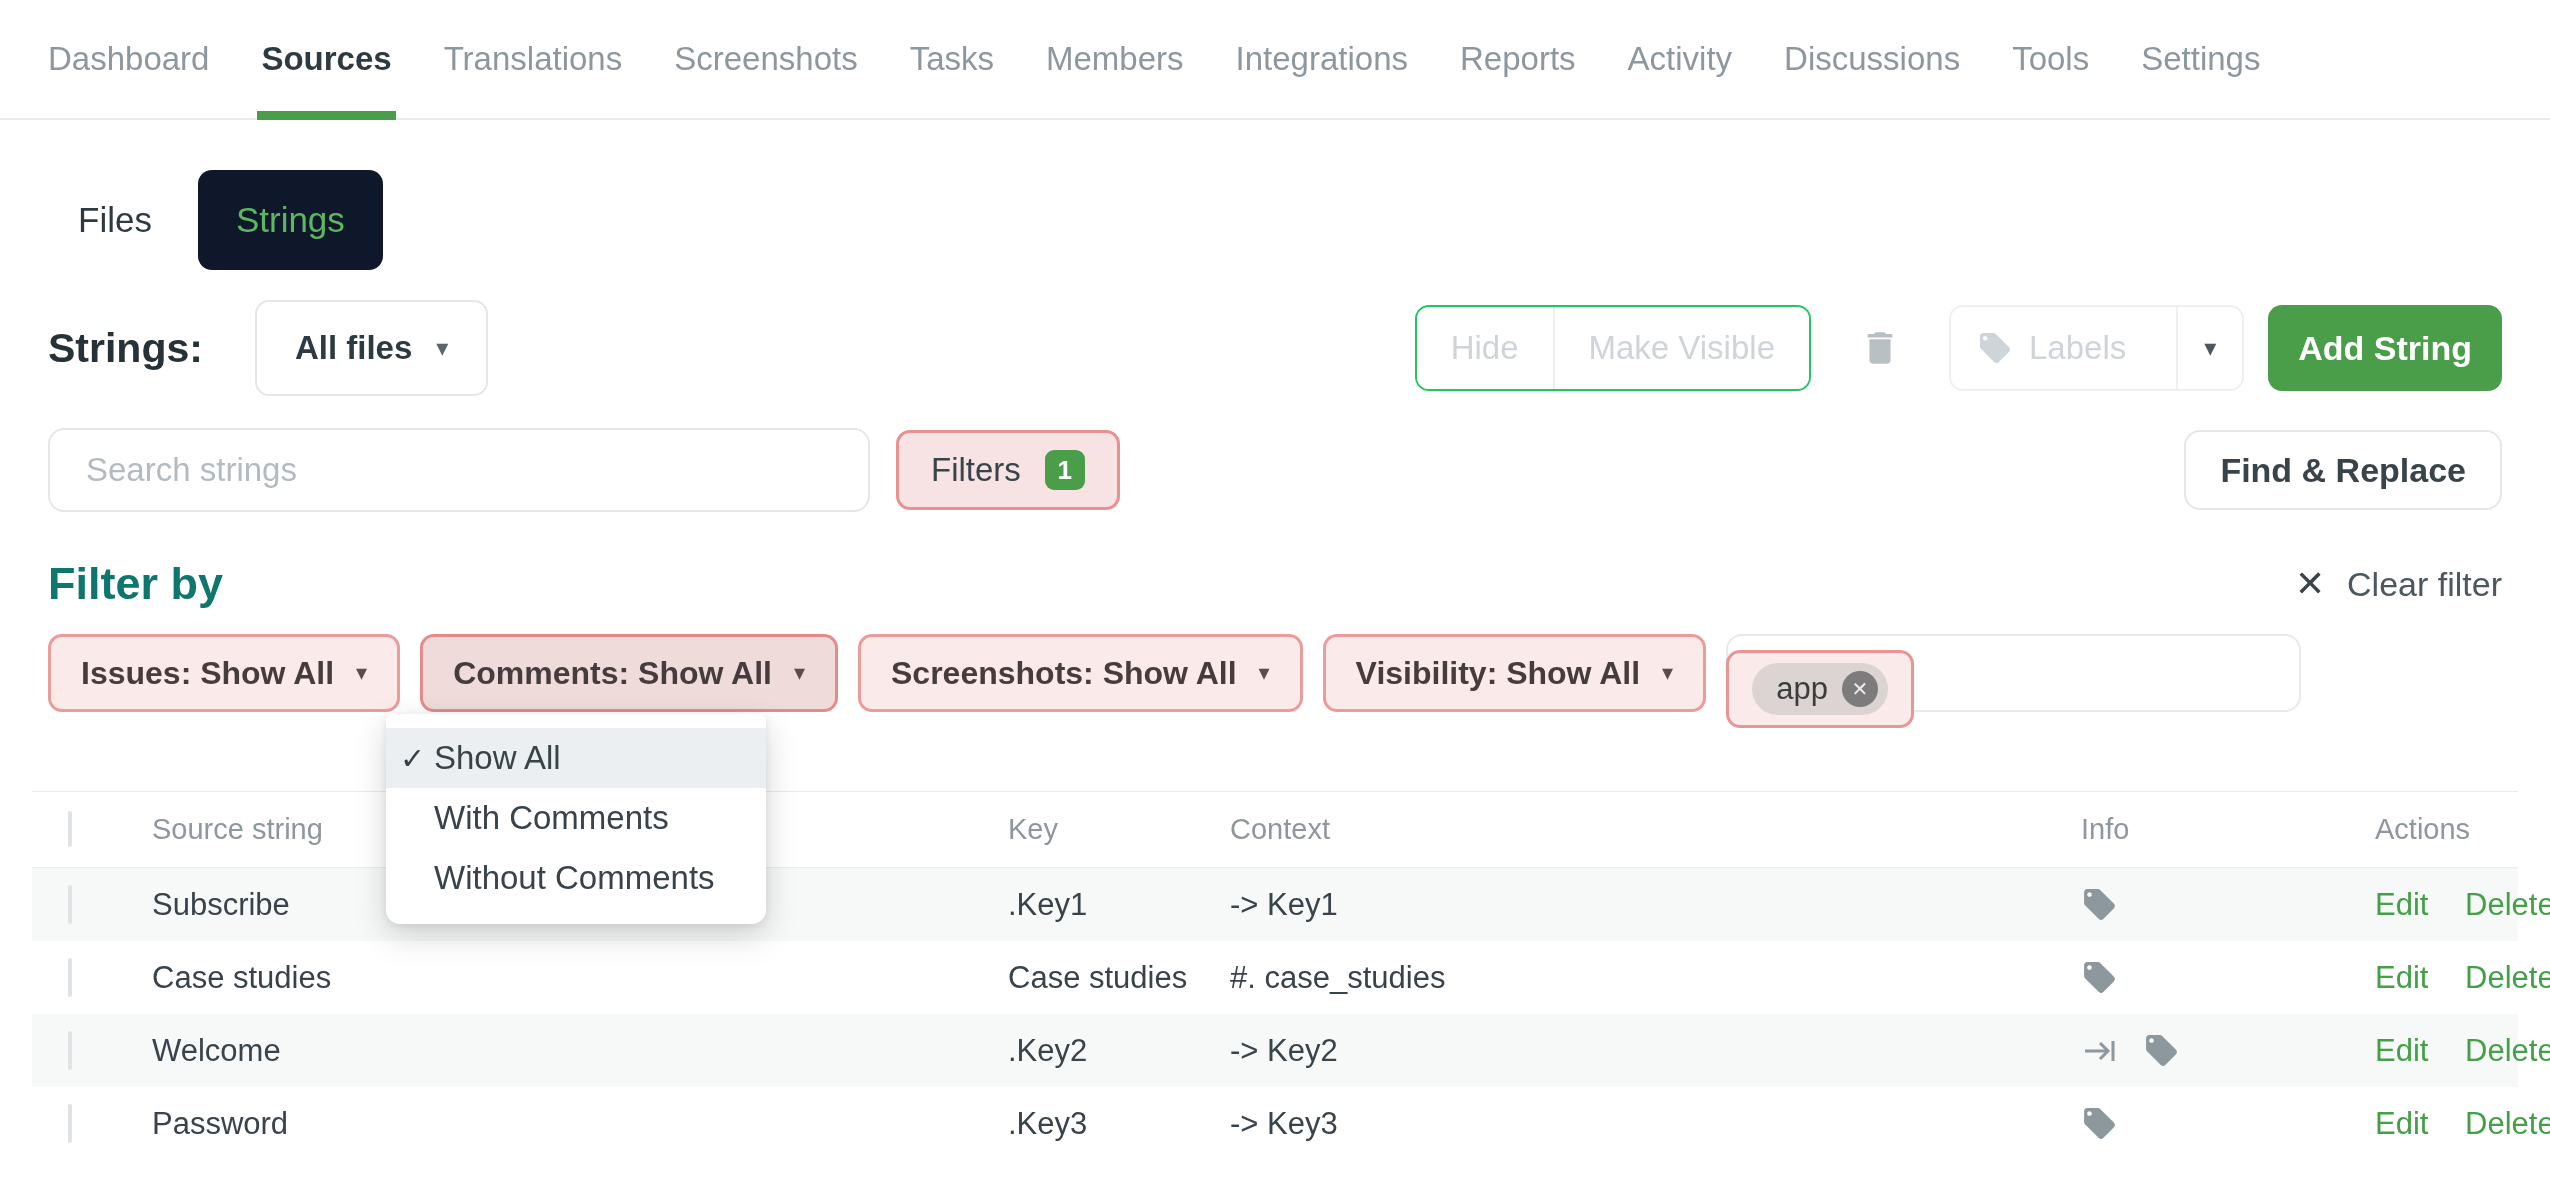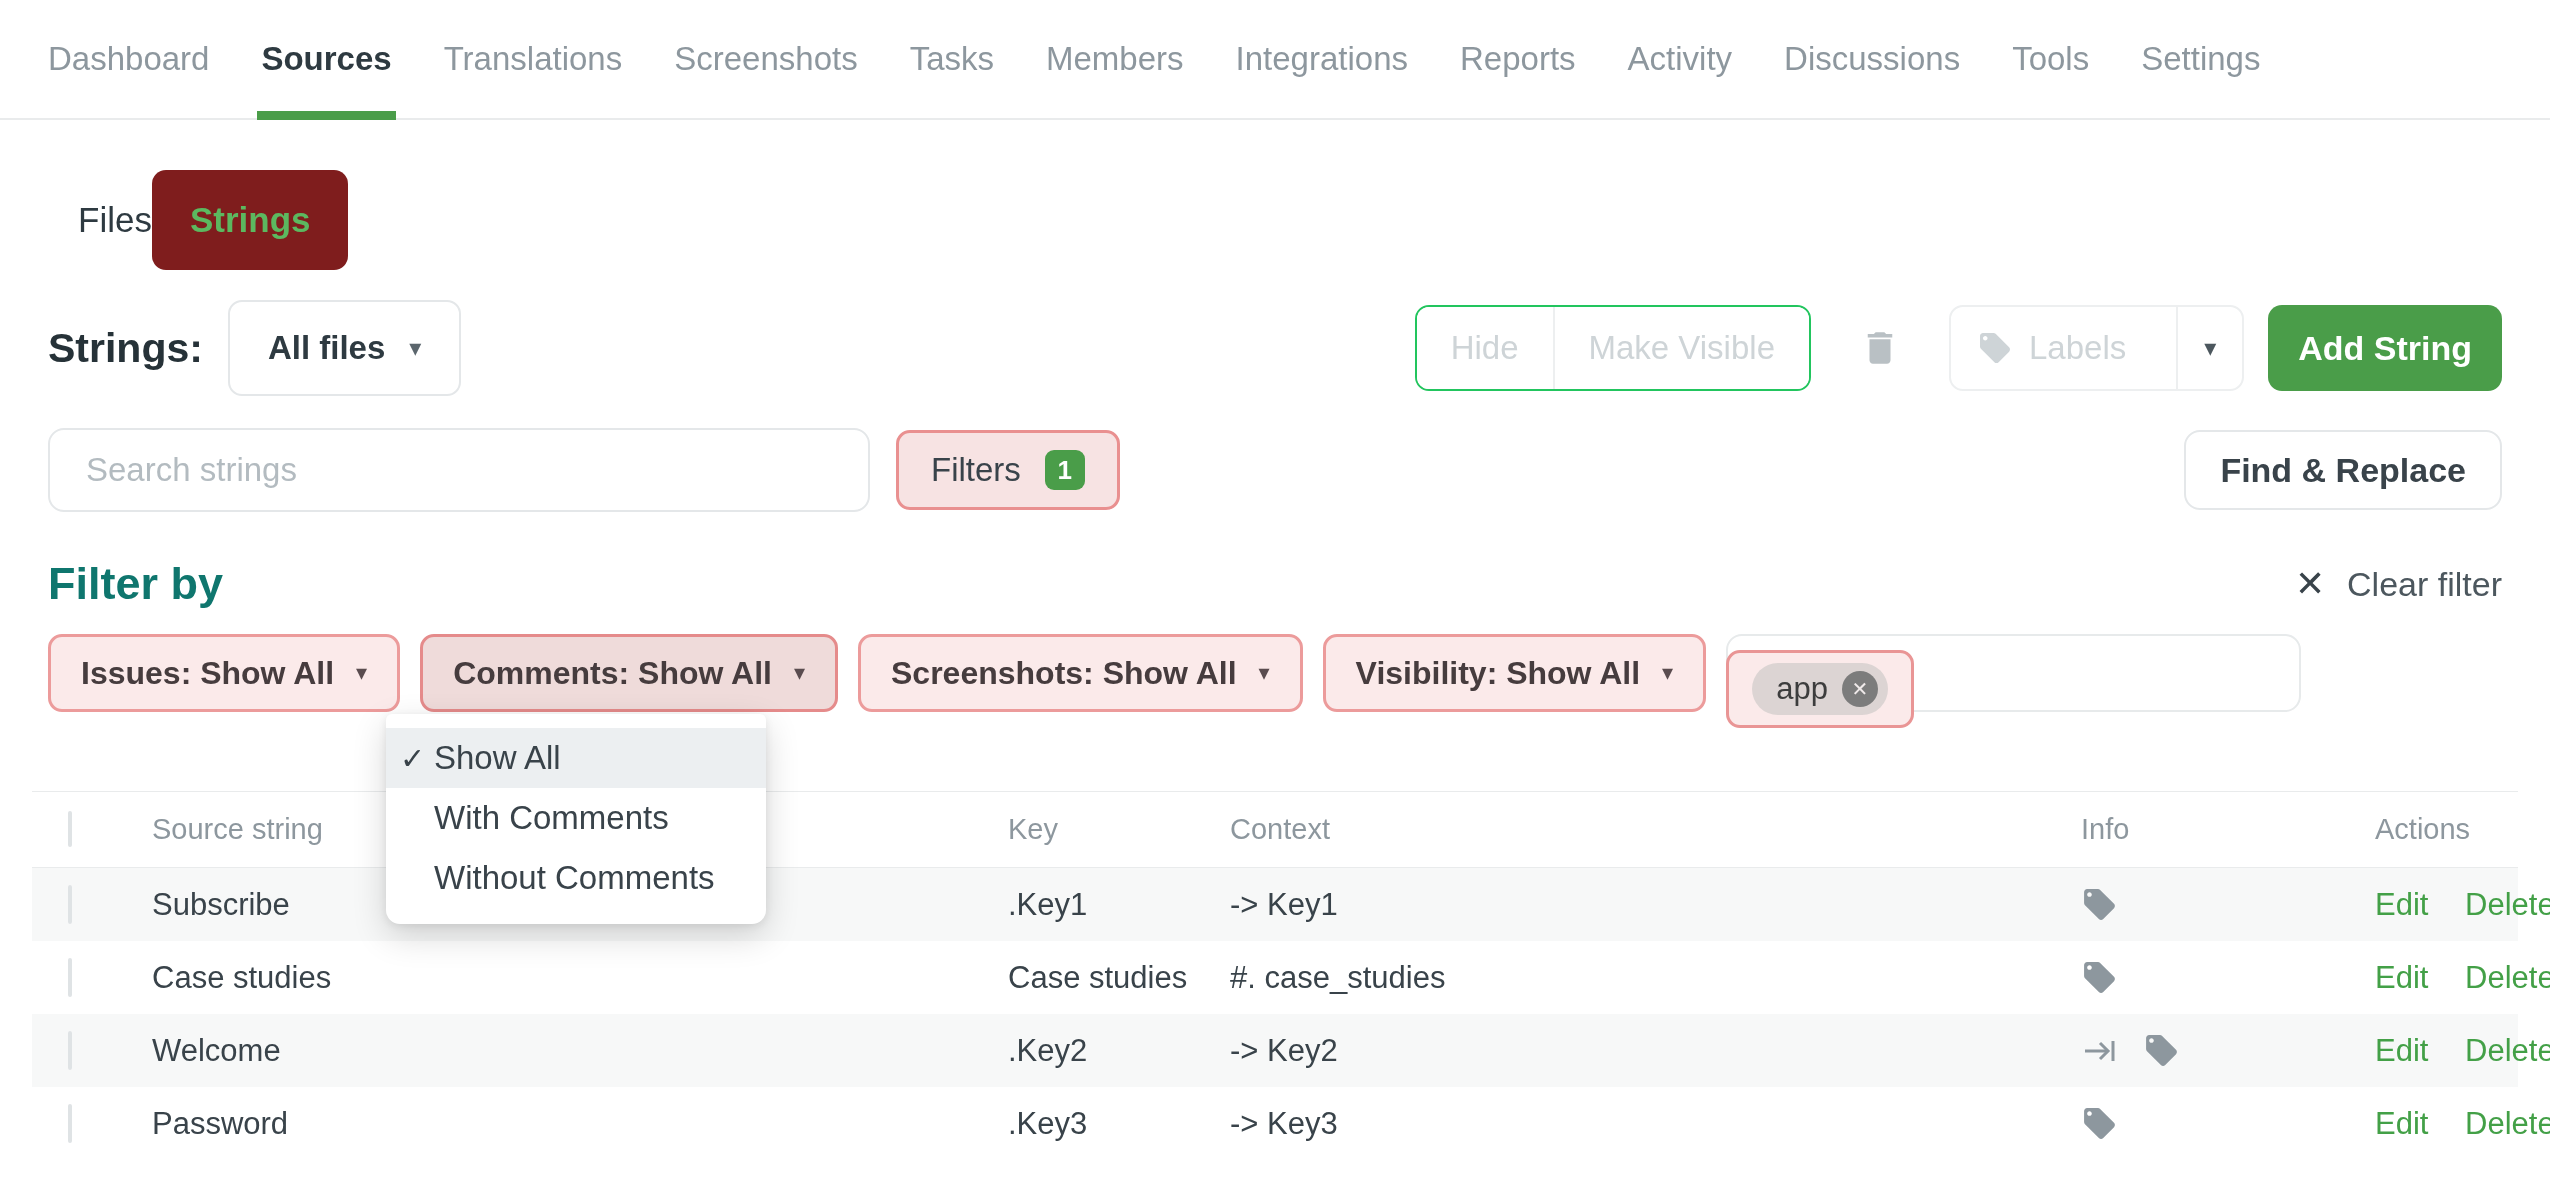--- a/index.html
+++ b/index.html
@@ -12,28 +12,28 @@
          border-bottom:2px solid #e9ebec; }
   .nav-item { font-size:33px; color:#8d979e; position:relative; height:100%;
               display:flex; align-items:center; cursor:pointer; white-space:nowrap; }
   .nav-item.active { color:#2e3a41; font-weight:700;text-align:center; }
   .nav-item.active::after { content:""; position:absolute; left:-4px; right:-4px;
               bottom:-2px; height:9px; background:#4a9d49; }
 
   
   .tabs { display:flex; align-items:center; padding:0 48px; margin-top:50px; height:100px; }
   .tab-files { font-size:35px; color:#2e3a41; margin-left:30px; cursor:pointer; }
-  .tab-strings { background:#7f1d1d; color:#5cb85f; font-size:35px;
+  .tab-strings { margin-left:46px; background:#0f172a; color:#5cb85f; font-size:35px;
               padding:0 38px; height:100px; display:flex; align-items:center;
-              border-radius:14px; cursor:pointer;font-weight:bold; }
+              border-radius:14px; cursor:pointer; }
 
   
   .toolbar { display:flex; align-items:center; padding:0 48px; margin-top:28px; height:100px; }
   .page-title { font-size:41px; font-weight:700; color:#263238; }
-  .file-dropdown { margin-left:25px; height:96px; padding:0 38px; border:2px solid #e4e7e9;
+  .file-dropdown { margin-left:52px; height:96px; padding:0 38px; border:2px solid #e4e7e9;
               border-radius:14px; display:flex; align-items:center; gap:24px; background:#fff;
               font-size:33px; font-weight:700; color:#2e3a41; cursor:pointer; }
   .caret { font-size:24px; color:#5b666d; }
   .toolbar-right { margin-left:auto; display:flex; align-items:center; }
   .btn-group { display:flex; height:86px; border:2px solid #22c55e; border-radius:14px;
               overflow:hidden; background:#fff; }
   .btn-group .gbtn { padding:0 34px; display:flex; align-items:center; font-size:33px;
               color:#ced4d7; background:#fff; cursor:default; }
   .btn-group .gbtn + .gbtn { border-left:2px solid #edeff0; }
   .trash-btn { margin-left:48px; display:flex; align-items:center; cursor:default; }

